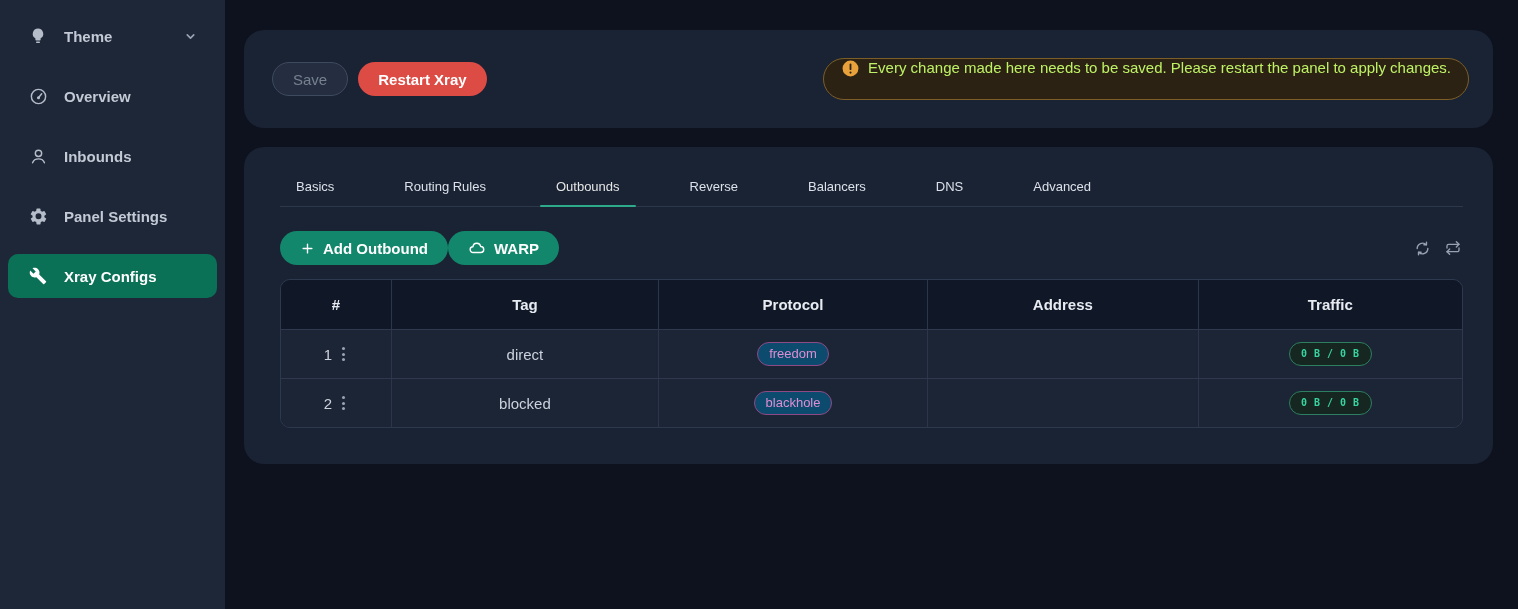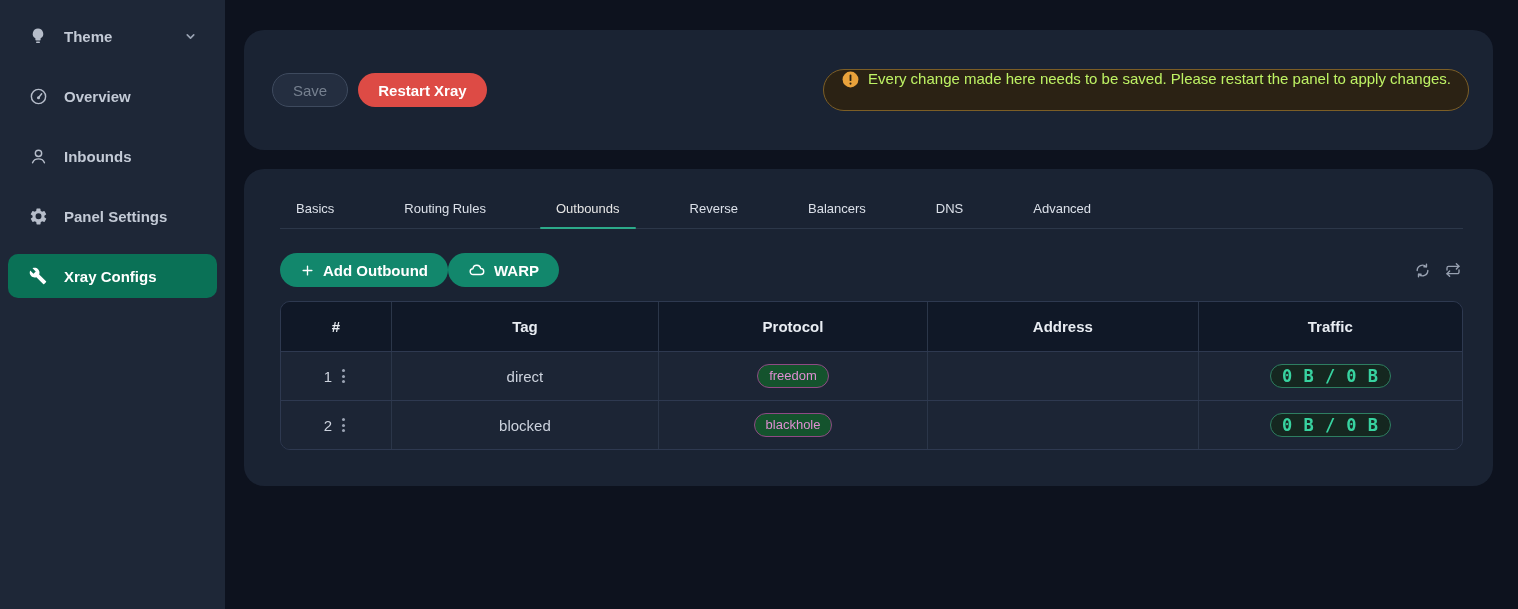--- a/index.html
+++ b/index.html
@@ -27,21 +27,21 @@
   .side-item.active { background:#0a7156; color:#ffffff; }
   .side-item.active .ico { color:#ffffff; }
   .side-item .spacer { flex:1; }
   .chev { color:#9aa3b3; display:flex; }
   
   .main { flex:1; padding:30px 25px 0 19px; }
   .card {
     background:#1a2333; border-radius:20px;
   }
   .toolbar-card {
-    height:120px; display:flex; align-items:center; gap:10px;
+    height:98px; display:flex; align-items:center; gap:10px;
     padding:0 24px 0 28px; margin-bottom:19px;
   }
   .btn {
     height:34px; border-radius:17px; border:none;
     display:inline-flex; align-items:center; justify-content:center; gap:8px;
     font-family:"Liberation Sans", sans-serif;
     font-size:15px; padding:0 20px; cursor:pointer; white-space:nowrap;
   }
   .btn-disabled {
     background:#242e40; border:1px solid #3e4a5e; color:#76808f; cursor:not-allowed;
@@ -84,24 +84,24 @@
     border-right:1px solid #2b3649; font-size:15px; color:#ccd2dd;
   }
   .thead .tcell { height:49px; font-weight:700; font-size:15px; color:#e8ecf2; }
   .tcell:last-child { border-right:none; }
   .idx-cell { gap:7px; }
   .dots { display:inline-flex; flex-direction:column; gap:2.5px; cursor:pointer; padding:4px 3px; }
   .dots i { width:3px; height:3px; border-radius:50%; background:#9aa3b3; }
   .badge {
     display:inline-block; padding:3px 11px; border-radius:12px; font-size:13px; line-height:16px;
   }
-  .badge-proto { color:#de8ed2; border:1px solid #8f4a85; background:#14532d; }
+  .badge-proto { color:#de8ed2; border:1px solid #8f4a85; background:#0c4a6e; }
   .badge-traffic {
     color:#38d3a0; border:1px solid #2e7e61; background:#152720;
-    font-family:"DejaVu Sans Mono", monospace; font-weight:700; font-size:17px; letter-spacing:0.5px;
+    font-family:"DejaVu Sans Mono", monospace; font-weight:700; font-size:10px; letter-spacing:0.5px;
   }
   svg { display:block; }
 </style>
 </head>
 <body>
 
 <nav class="sidebar">
 
   <div class="side-item">
     <span class="ico">

